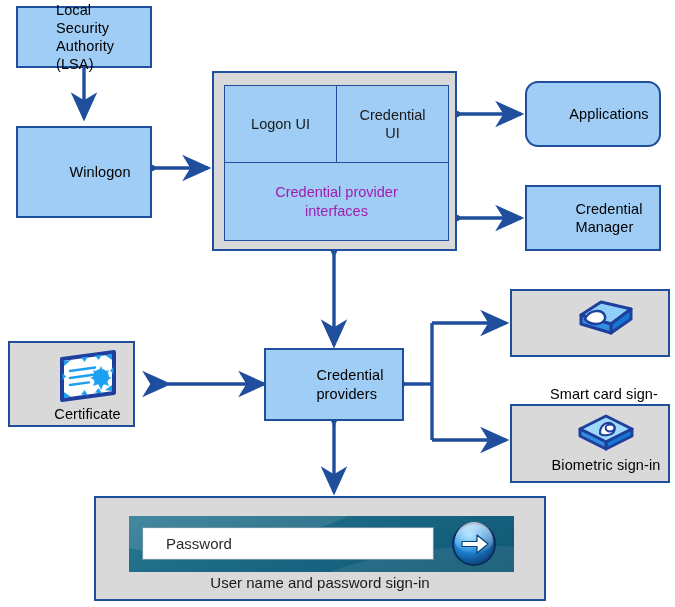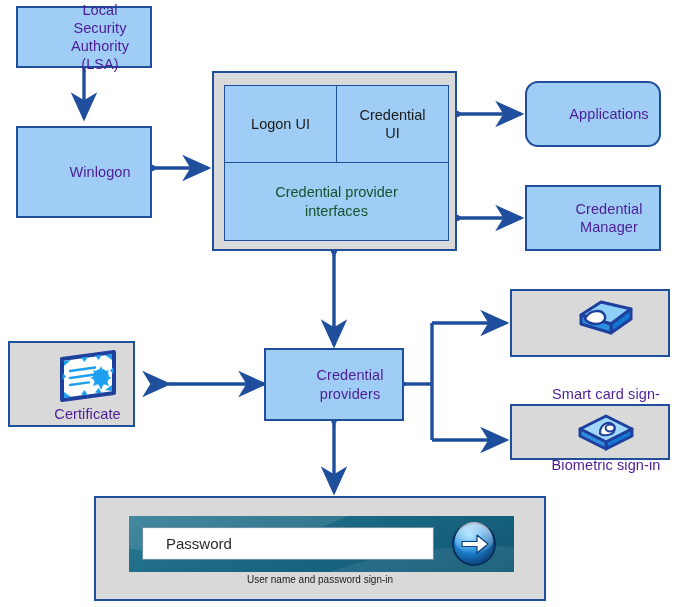--- a/index.html
+++ b/index.html
@@ -19,23 +19,23 @@
     left: 0; top: 0;
     width: 675px; height: 607px;
   }
   .node {
     position: absolute;
     box-sizing: border-box;
     border: 2px solid #1f4e9c;
     display: flex;
     align-items: center;
     justify-content: center;
-    text-align: center;
+    text-align: left;
     font-size: 14.5px;
-    color: #4c1d95;
+    color: #000000;
     line-height: 1.25;
     letter-spacing: 0.1px;
     padding-left: 32px;
   }
   .node.blue { background: #9fcdf5; }
   .node.gray { background: #d9d9d9; }
   .node .lbl { padding: 2px 6px; white-space: pre-line; }
 
   
   #cp-container {
@@ -69,21 +69,21 @@
   }
   #cp-credui {
     flex: 1 1 50%;
     display: flex; align-items: center; justify-content: center;
     font-size: 14.5px; color: #1a1a1a; text-align: center;
     white-space: pre-line; line-height: 1.25;
   }
   #cp-row-bottom {
     flex: 1;
     display: flex; align-items: center; justify-content: center;
-    font-size: 14.5px; color: #14532d; text-align: center;
+    font-size: 14.5px; color: #a21caf; text-align: center;
     white-space: pre-line; line-height: 1.25;
   }
 
   
   .iconbox {
     flex-direction: column;
     justify-content: flex-start;
     padding-top: 6px;
   }
   .iconbox .glyph { line-height: 0; display: block; }
@@ -136,21 +136,21 @@
   #pw-go {
     position: absolute;
     left: 322px; top: 5px;
     width: 46px; height: 46px;
   }
   #pw-caption {
     position: absolute;
     left: 0; top: 76px;
     width: 100%;
     text-align: center;
-    font-size: 10px;
+    font-size: 15px;
     color: #1a1a1a;
   }
 
   svg.arrows {
     position: absolute;
     left: 0; top: 0;
     width: 675px; height: 607px;
     pointer-events: none;
   }
 </style>
@@ -269,21 +269,21 @@
       <svg width="62" height="42" viewBox="0 0 62 42">
         <polygon points="6,18 26,5 56,12 36,27" fill="#8fd0fb" stroke="#1f3f9c" stroke-width="3" stroke-linejoin="round"></polygon>
         <polygon points="36,27 56,12 56,22 36,36" fill="#1478d4" stroke="#1f3f9c" stroke-width="3" stroke-linejoin="round"></polygon>
         <polygon points="6,18 36,27 36,36 6,27" fill="#2f8fe0" stroke="#1f3f9c" stroke-width="3" stroke-linejoin="round"></polygon>
         <path d="M10,22 C14,13 27,11 30,19 C31,23 27,27 22,27 C16,27 12,25 10,22 Z" fill="#ffffff" stroke="#1f3f9c" stroke-width="2.4" stroke-linejoin="round"></path>
       </svg>
     </span>
     <span class="lbl">Smart card sign-in</span>
   </div>
 
-  <div class="node gray iconbox" style="left:510px; top:404px; width:160px; height:56px;">
+  <div class="node gray iconbox" style="left:510px; top:404px; width:160px; height:79px;">
     <span class="glyph">
       <svg width="62" height="42" viewBox="0 0 62 42">
         <polygon points="31,4 57,17 31,30 5,17" fill="#9fd8fb" stroke="#1f3f9c" stroke-width="3" stroke-linejoin="round"></polygon>
         <polygon points="31,30 57,17 57,24 31,37" fill="#1478d4" stroke="#1f3f9c" stroke-width="3" stroke-linejoin="round"></polygon>
         <polygon points="5,17 31,30 31,37 5,24" fill="#2f8fe0" stroke="#1f3f9c" stroke-width="3" stroke-linejoin="round"></polygon>
         <path d="M25,21 C25,13 32,9 37,12 C42,15 40,22 33,23 C29,23.6 25,23 25,21 Z" fill="#ffffff" stroke="#1f3f9c" stroke-width="2.2" stroke-linejoin="round"></path>
         <ellipse cx="35" cy="16" rx="4.4" ry="3.4" fill="#ffffff" stroke="#1f3f9c" stroke-width="2"></ellipse>
       </svg>
     </span>
     <span class="lbl">Biometric sign-in</span>

